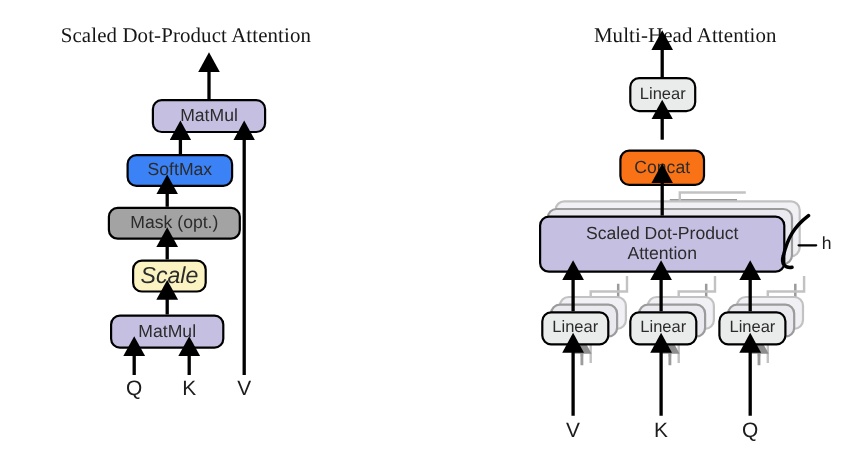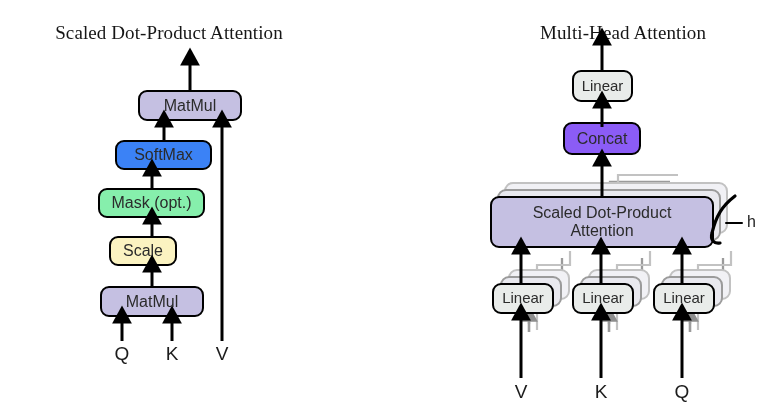--- a/index.html
+++ b/index.html
@@ -160,37 +160,37 @@
   <div class="ghost ghost-1" style="left:661px; top:276px; width:62px; height:31px;"></div>
 
   <div class="node" style="left:138px; top:90px; width:104px; height:31px; background:#c5c0e2; font-size:16px;">
     <span class="node-label">MatMul</span>
   </div>
 
   <div class="node" style="left:115px; top:140px; width:97px; height:30px; background:#3b82f6; font-size:16px;">
     <span class="node-label">SoftMax</span>
   </div>
 
-  <div class="node" style="left:98px; top:188px; width:107px; height:30px; background:#86efac; font-size:16px;text-align:center;">
+  <div class="node" style="left:98px; top:188px; width:121px; height:30px; background:#a3a3a3; font-size:16px;text-align:center;">
     <span class="node-label">Mask (opt.)</span>
   </div>
 
-  <div class="node" style="left:109px; top:236px; width:68px; height:30px; background:#fbf3c1; font-size:16px;">
+  <div class="node" style="left:120px; top:236px; width:68px; height:30px; background:#fbf3c1; font-size:21px;font-style:italic;">
     <span class="node-label">Scale</span>
   </div>
 
   <div class="node" style="left:100px; top:286px; width:104px; height:31px; background:#c5c0e2; font-size:16px;">
     <span class="node-label">MatMul</span>
   </div>
 
   <div class="node" style="left:572px; top:70px; width:61px; height:32px; background:#e9ecea; font-size:15px;">
     <span class="node-label">Linear</span>
   </div>
 
-  <div class="node" style="left:563px; top:122px; width:78px; height:33px; background:#8b5cf6; font-size:16px;">
+  <div class="node" style="left:563px; top:136px; width:78px; height:33px; background:#f97316; font-size:16px;">
     <span class="node-label">Concat</span>
   </div>
 
   <div class="node" style="left:490px; top:196px; width:224px; height:52px; background:#c5c0e2; font-size:16px;">
     <span class="node-label" id="sdpa-label" style="white-space:pre-line;">Scaled Dot-Product
 Attention</span>
   </div>
 
   <div class="node" style="left:492px; top:283px; width:62px; height:31px; background:#e9ecea; font-size:15px;">
     <span class="node-label">Linear</span>

